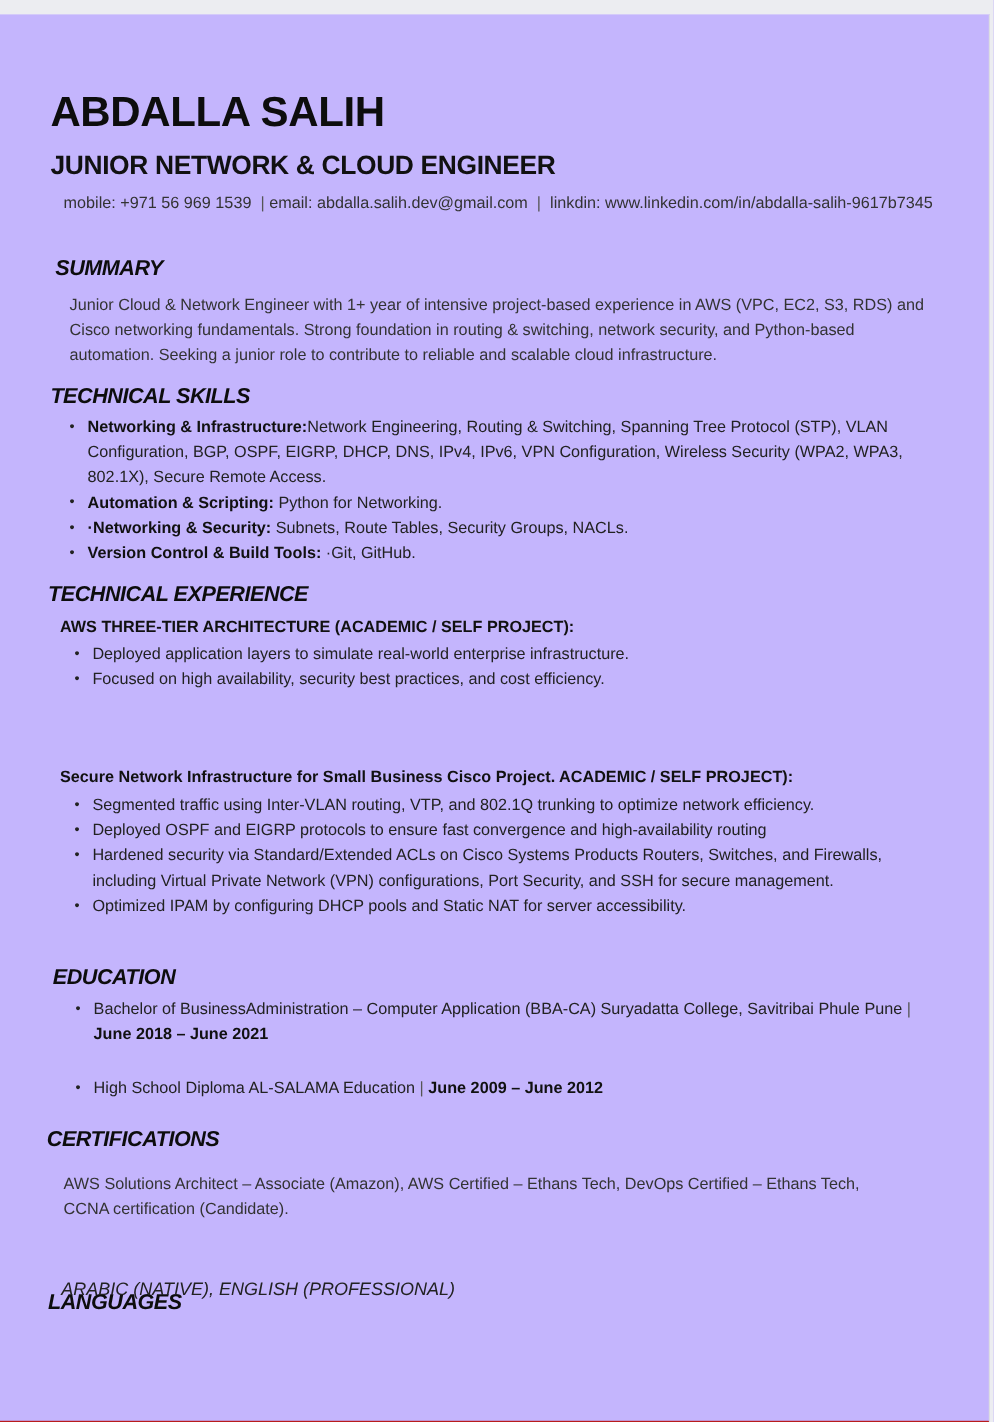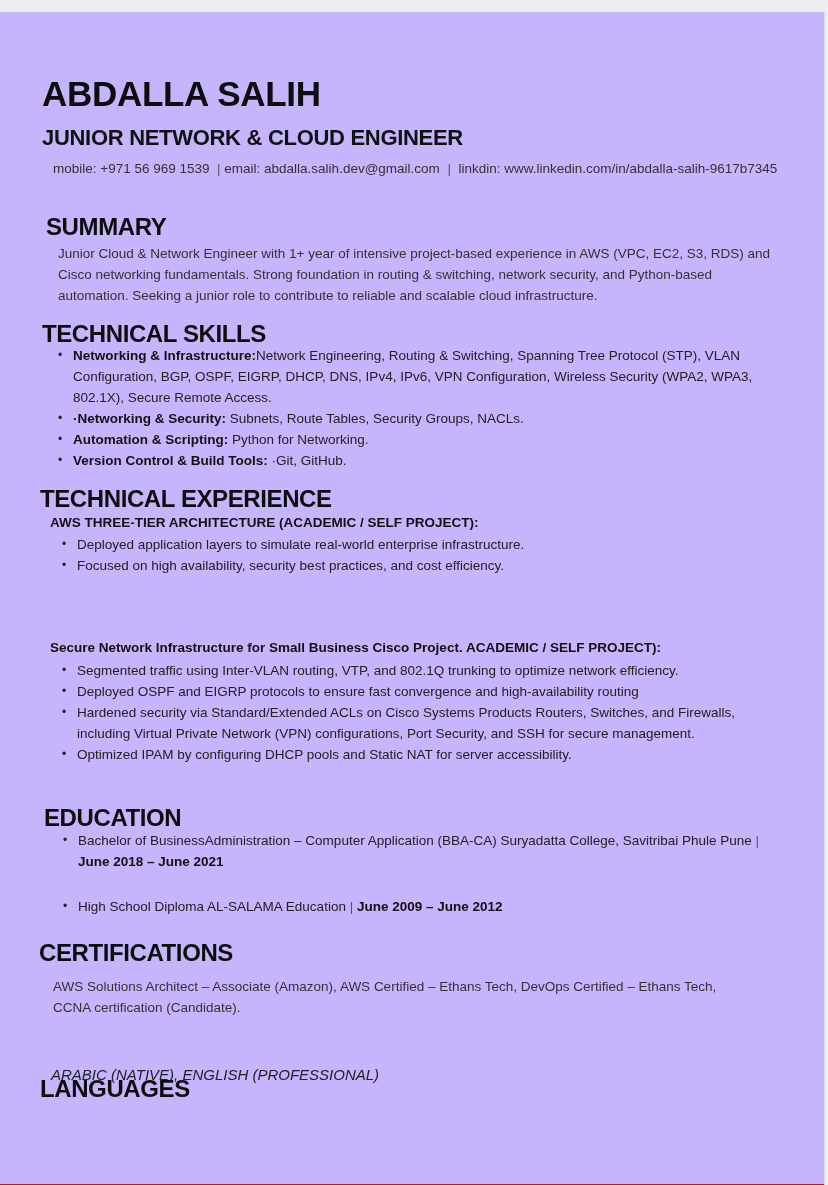--- a/index.html
+++ b/index.html
@@ -43,22 +43,23 @@
     }
     .contact {
       left: 53px; top: 146px;
       width: 740px;
       font-size: 13.5px;
       line-height: 21px;
       color: #333;
       white-space: normal;
     }
     .h {
-      font-size: 24px;
+      font-size: 18px;
       font-weight: bold;
+      font-style: italic;
       color: #0d0d0d;
       letter-spacing: -0.4px;
     }
     .para {
       font-size: 13.5px;
       line-height: 21px;
       color: #333;
       white-space: normal;
     }
     ul.bl {
@@ -107,22 +108,22 @@
     <span>email: abdalla.salih.dev@gmail.com</span>&nbsp;&nbsp;<span class="sep">|</span>&nbsp;
     <span>linkdin: www.linkedin.com/in/abdalla-salih-9617b7345</span>
   </div>
 
   <div class="abs h" style="left:46px; top:201px;">SUMMARY</div>
   <div class="abs para" style="left:58px; top:231px; width:728px;">Junior Cloud &amp; Network Engineer with 1+ year of intensive project-based experience in AWS (VPC, EC2, S3, RDS) and Cisco networking fundamentals. Strong foundation in routing &amp; switching, network security, and Python-based automation. Seeking a junior role to contribute to reliable and scalable cloud infrastructure.</div>
 
   <div class="abs h" style="left:42px; top:308px;">TECHNICAL SKILLS</div>
   <ul class="abs bl" style="left:73px; top:333px; width:700px;">
     <li><span class="b">Networking &amp; Infrastructure:</span><span>Network Engineering, Routing &amp; Switching, Spanning Tree Protocol (STP), VLAN Configuration, BGP, OSPF, EIGRP, DHCP, DNS, IPv4, IPv6, VPN Configuration, Wireless Security (WPA2, WPA3, 802.1X), Secure Remote Access.</span></li>
+    <li><span class="b">Automation &amp; Scripting:</span><span> Python for Networking.</span></li>
     <li><span class="b">·Networking &amp; Security:</span><span> Subnets, Route Tables, Security Groups, NACLs.</span></li>
-    <li><span class="b">Automation &amp; Scripting:</span><span> Python for Networking.</span></li>
     <li><span class="b">Version Control &amp; Build Tools:</span><span> ·Git, GitHub.</span></li>
   </ul>
 
   <div class="abs h" style="left:40px; top:473px;">TECHNICAL EXPERIENCE</div>
 
   <div class="abs sub" style="left:50px; top:503px;">AWS THREE-TIER ARCHITECTURE (ACADEMIC / SELF PROJECT):</div>
   <ul class="abs bl" style="left:77px; top:522px; width:710px;">
     <li>Deployed application layers to simulate real-world enterprise infrastructure.</li>
     <li>Focused on high availability, security best practices, and cost efficiency.</li>
   </ul>

